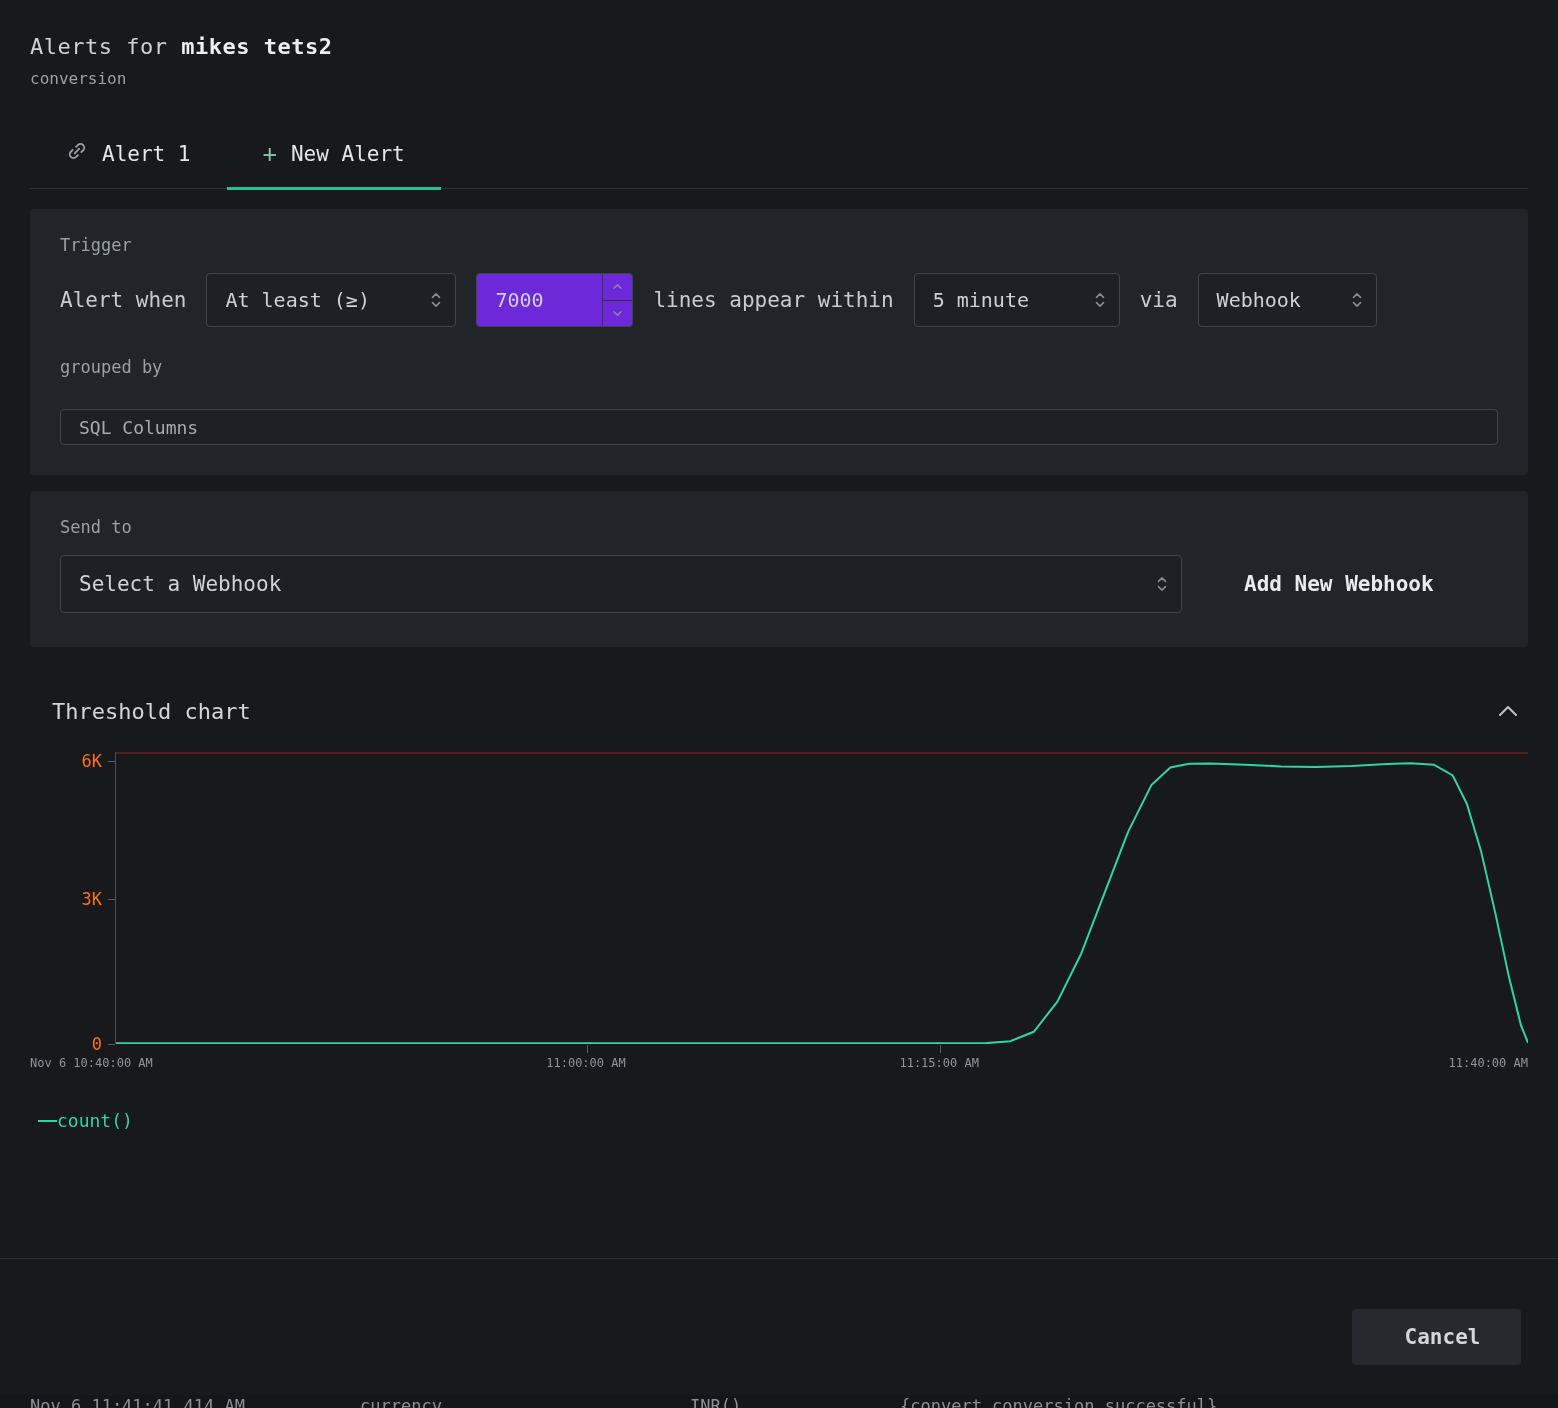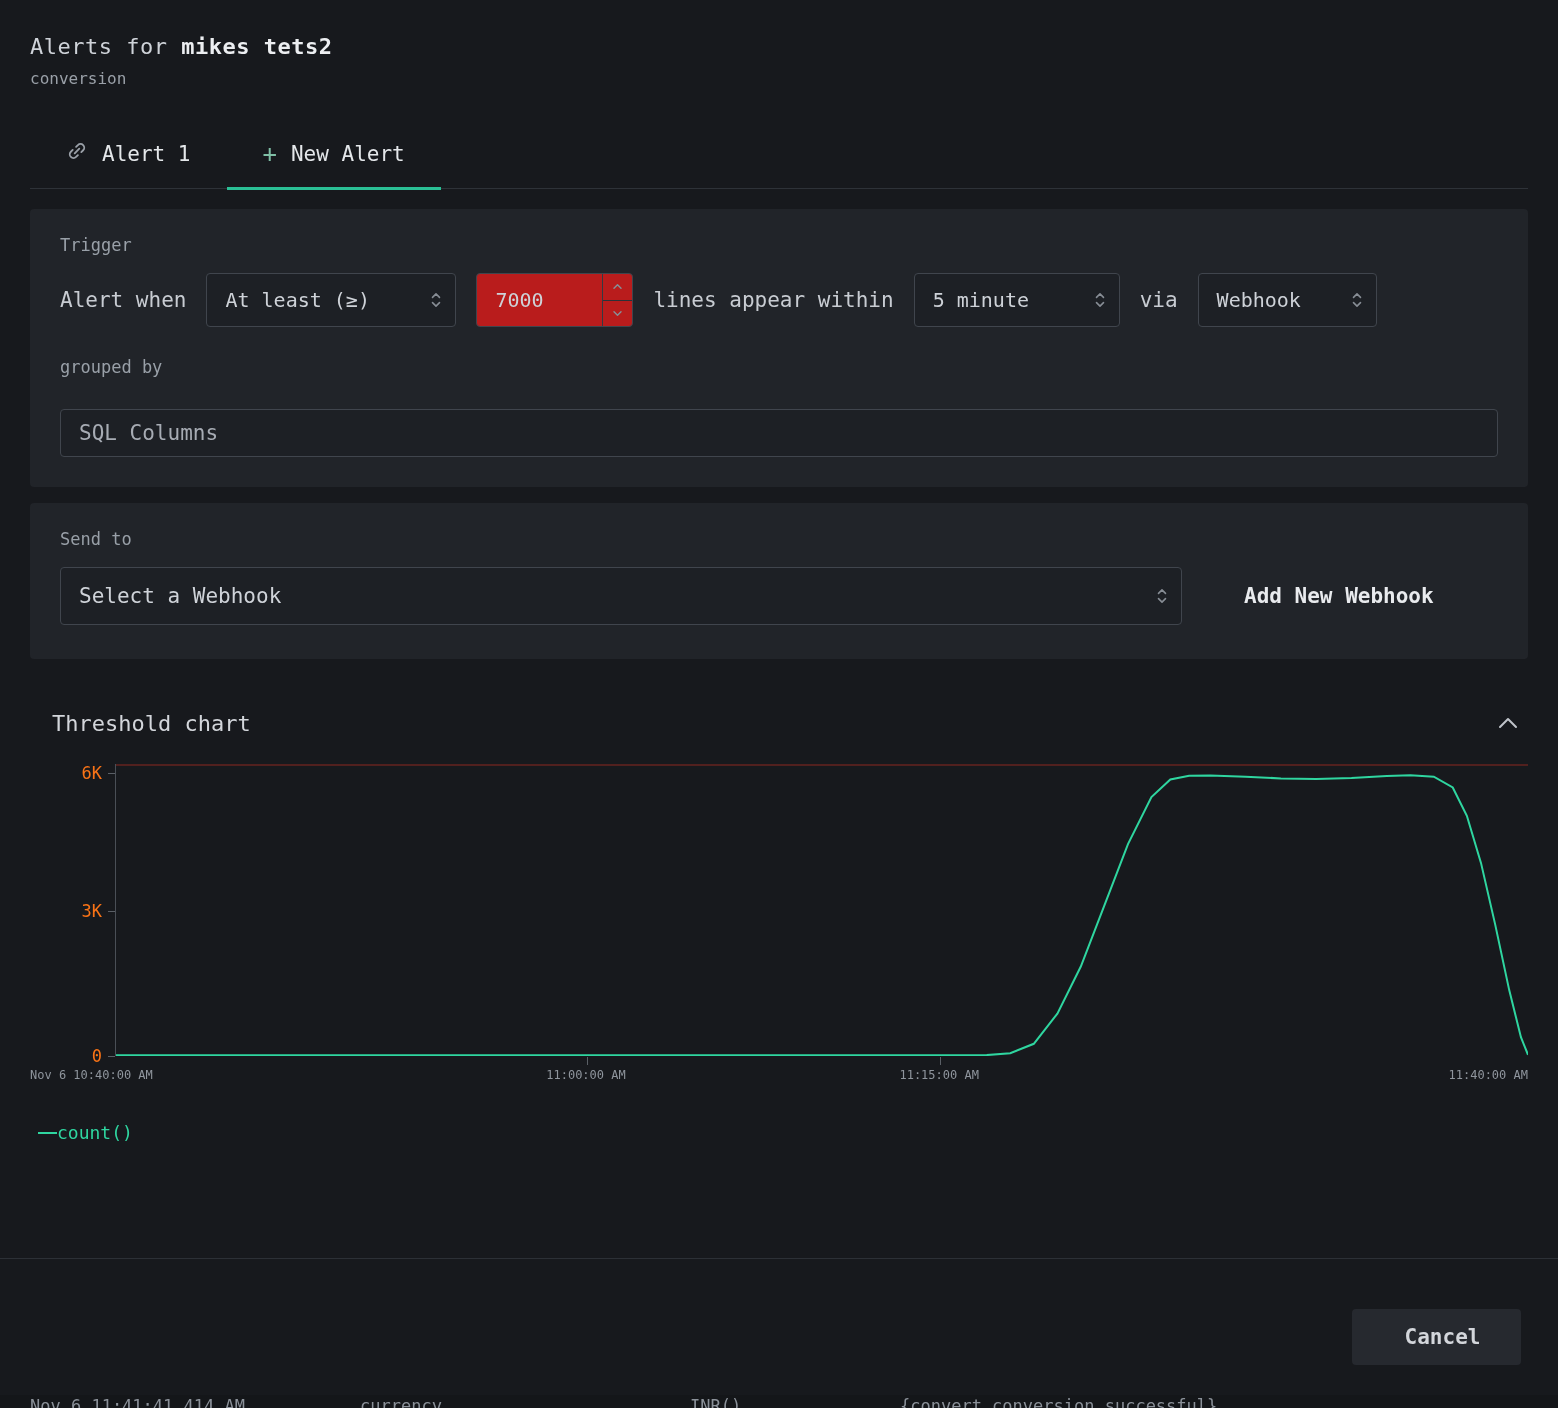--- a/index.html
+++ b/index.html
@@ -32,31 +32,31 @@
 
   .select { display:flex; align-items:center; justify-content:space-between; gap:10px;
             height:54px; padding:0 12px 0 18px; background:#1d2025;
             border:1px solid #40454d; border-radius:4px; color:#ced2d8; font-size:20px; cursor:pointer; }
   .w-condition { width:250px; }
   .w-window { width:206px; }
   .w-channel { width:179px; }
 
   .ud-icon svg, .chev svg { display:block; }
 
-  .number-input { display:flex; width:157px; height:54px; background:#b91c1c;
+  .number-input { display:flex; width:157px; height:54px; background:#6d28d9;
                   border:1px solid #40454d; border-radius:4px; overflow:hidden; }
   .number-value { flex:1; display:flex; align-items:center; padding-left:18px; font-size:20px; color:#ced2d8; }
   .stepper { display:flex; flex-direction:column; width:30px; border-left:1px solid #343941; }
   .step-btn { flex:1; display:flex; align-items:center; justify-content:center; cursor:pointer; }
   .step-btn:first-child { border-bottom:1px solid #2c3138; }
 
   .grouped-label { margin-top:30px; }
-  .group-input { margin-top:14px; width:100%; height:48px; background:#1d2025;
+  .group-input { margin-top:14px; width:100%; height:36px; background:#1d2025;
                  border:1px solid #40454d; border-radius:4px; padding:0 18px;
-                 font-family:"DejaVu Sans Mono", monospace; font-size:21px; color:#ced2d8; outline:none; }
+                 font-family:"DejaVu Sans Mono", monospace; font-size:18px; color:#ced2d8; outline:none; }
   .group-input::placeholder { color:#a7acb4; opacity:1; }
 
   .sendto-row { display:flex; align-items:center; }
   .webhook-select { width:1122px; height:58px; font-size:21px; color:#cfd3d9; }
   .add-webhook { margin-left:62px; font-size:21px; font-weight:700; color:#e9ebee; cursor:pointer; white-space:nowrap; }
 
   
   .chart-header { display:flex; align-items:center; justify-content:space-between; margin:52px 40px 0 52px; }
   .chart-title { font-size:22px; color:#d3d6db; }
   .collapse-btn { cursor:pointer; display:flex; align-items:center; }

